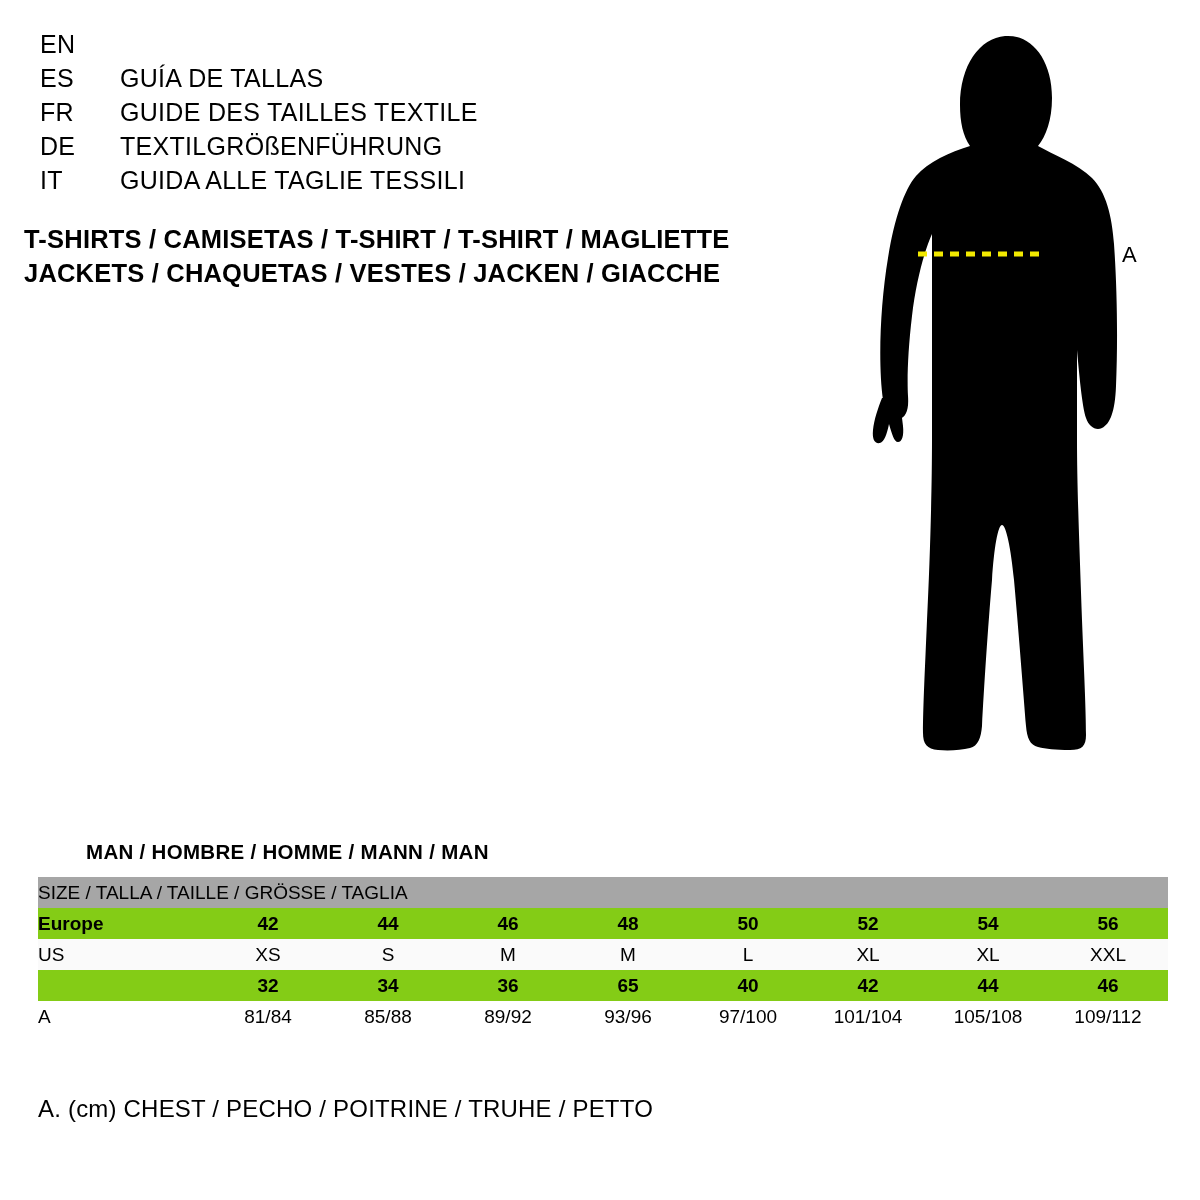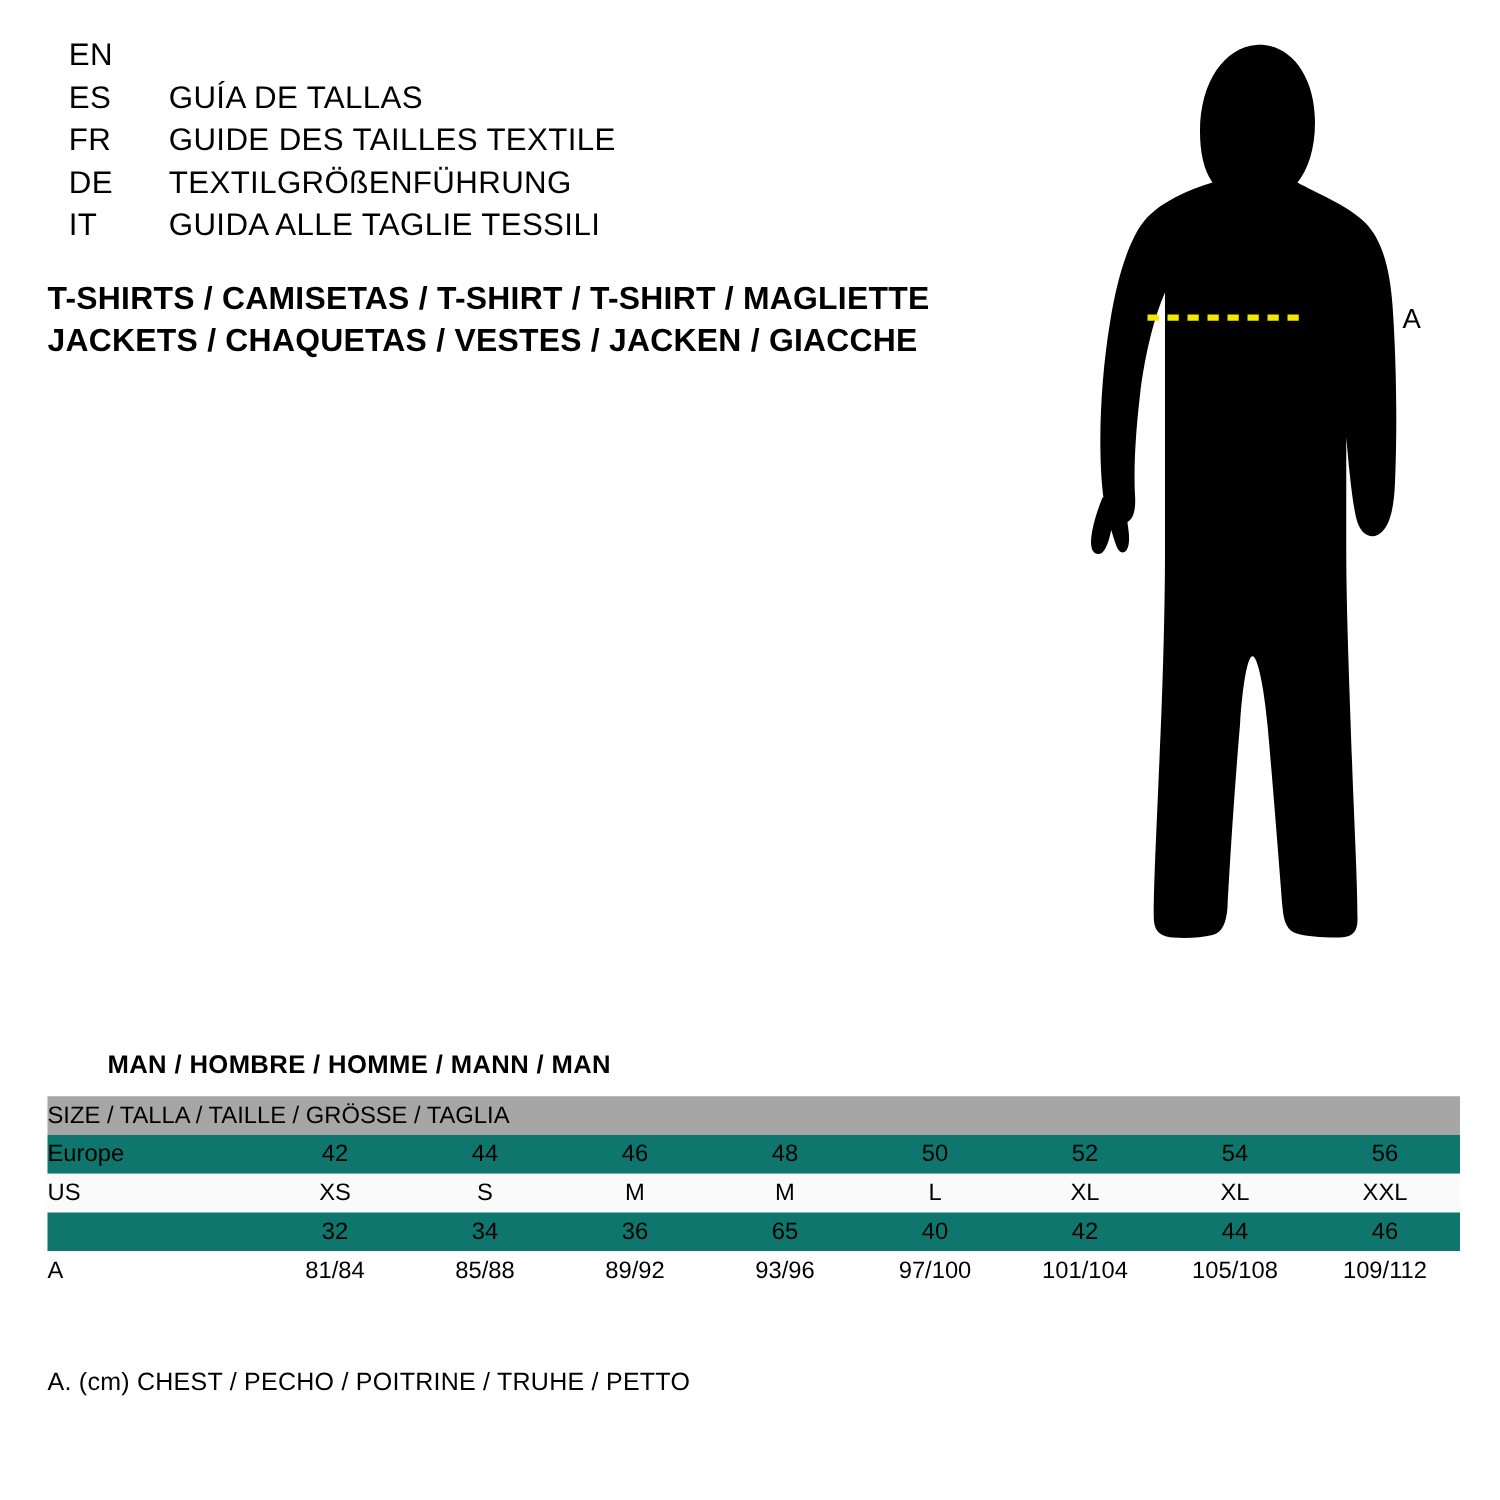--- a/index.html
+++ b/index.html
@@ -12,42 +12,42 @@
     height: 1200px;
     position: relative;
     font-family: "Liberation Sans", sans-serif;
     color: #000000;
     overflow: hidden;
   }
 
   
   .lang-block {
     position: absolute;
-    left: 55px;
+    left: 40px;
     top: 30px;
     width: 760px;
   }
   .lang-row {
     display: flex;
     align-items: baseline;
     height: 34px;
     font-size: 25px;
     letter-spacing: 0.3px;
   }
   .lang-code {
     width: 80px;
     flex: 0 0 80px;
   }
   .lang-text {
     flex: 1 1 auto;
   }
 
   .category-block {
     position: absolute;
-    left: 38px;
+    left: 24px;
     top: 222px;
     width: 760px;
   }
   .category-line {
     font-size: 25.5px;
     font-weight: bold;
     line-height: 34px;
     letter-spacing: 0.2px;
     white-space: nowrap;
   }
@@ -105,36 +105,36 @@
   }
   .hdr-row td {
     background: #a6a6a6;
     font-size: 19px;
     height: 32px;
   }
   .hdr-label {
     padding-left: 6px;
     white-space: nowrap;
   }
-  .row-light td { background: #0f766e; }
+  .row-light td { background: #84cc16; font-weight: bold; }
   .row-lighter td { background: #fafafa; }
   .row-white td { background: #ffffff; }
   .col-label {
     width: 170px;
     padding-left: 6px;
   }
   .cell {
     text-align: center;
     width: 120px;
   }
   .footnote {
     position: absolute;
     left: 38px;
     top: 1095px;
-    font-size: 20px;
+    font-size: 24px;
     letter-spacing: 0.2px;
   }
 </style>
 </head>
 <body>
 
 <div class="lang-block">
   <div class="lang-row">
     <span class="lang-code">EN</span>
   </div>

